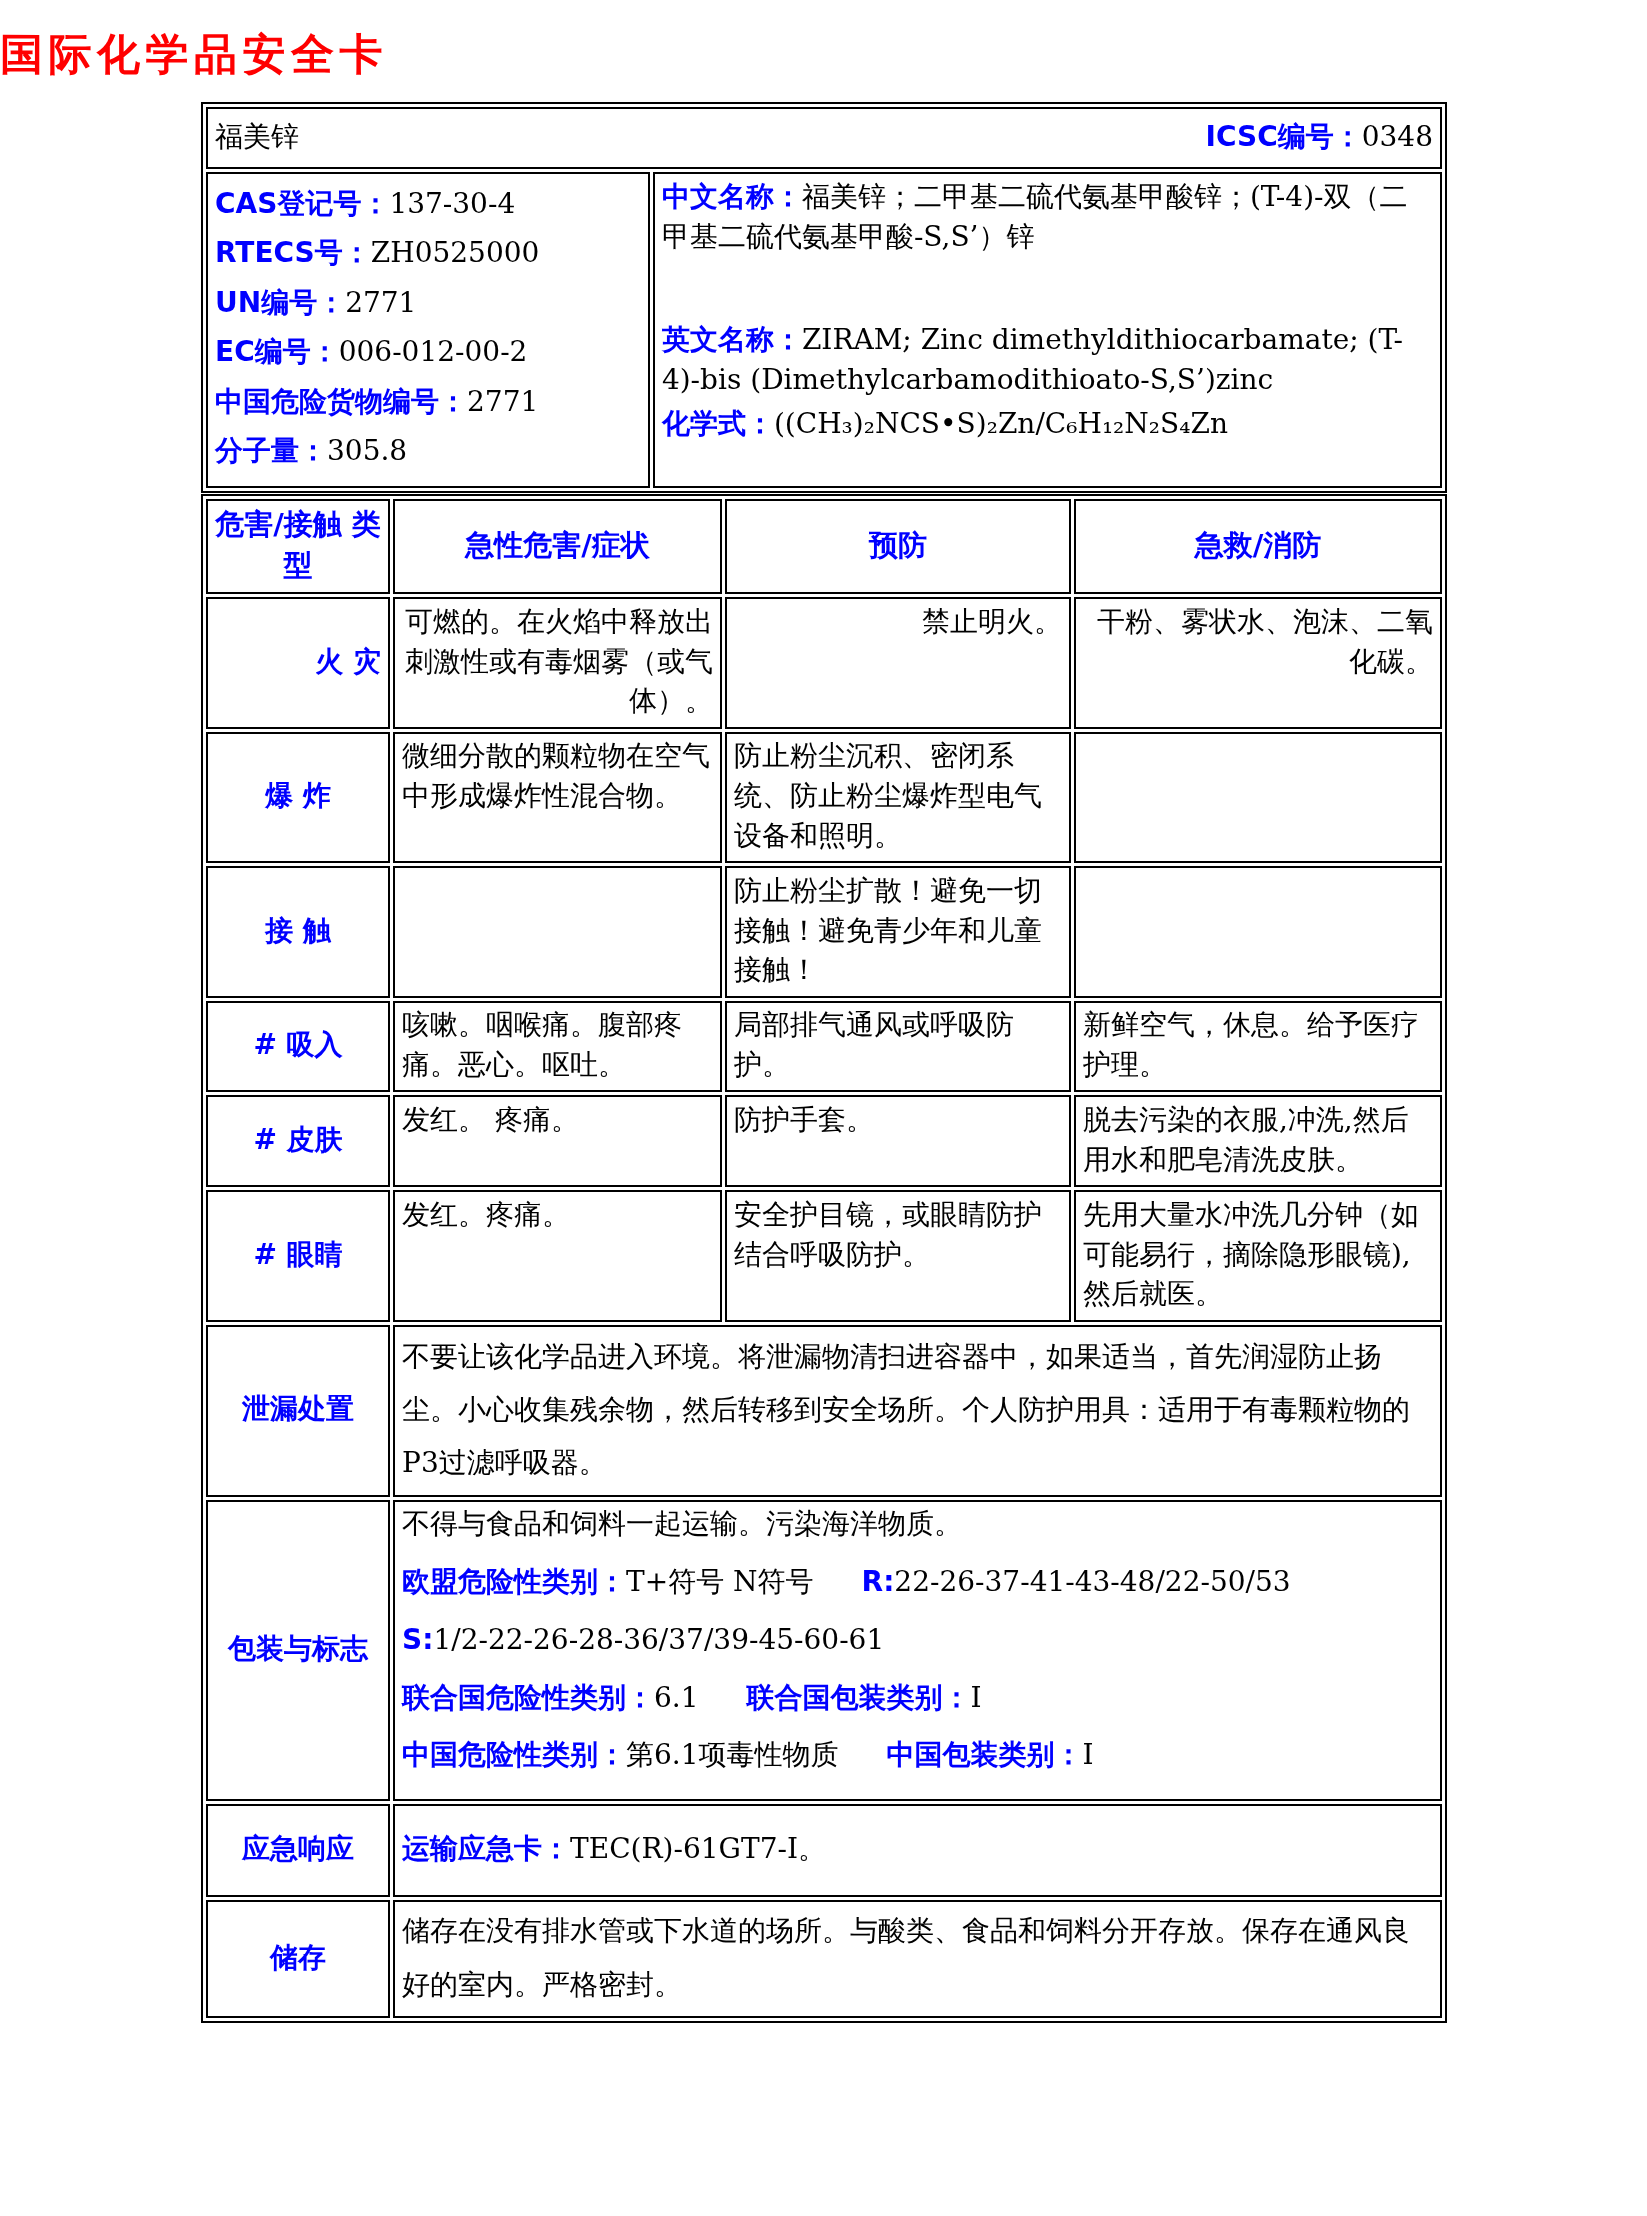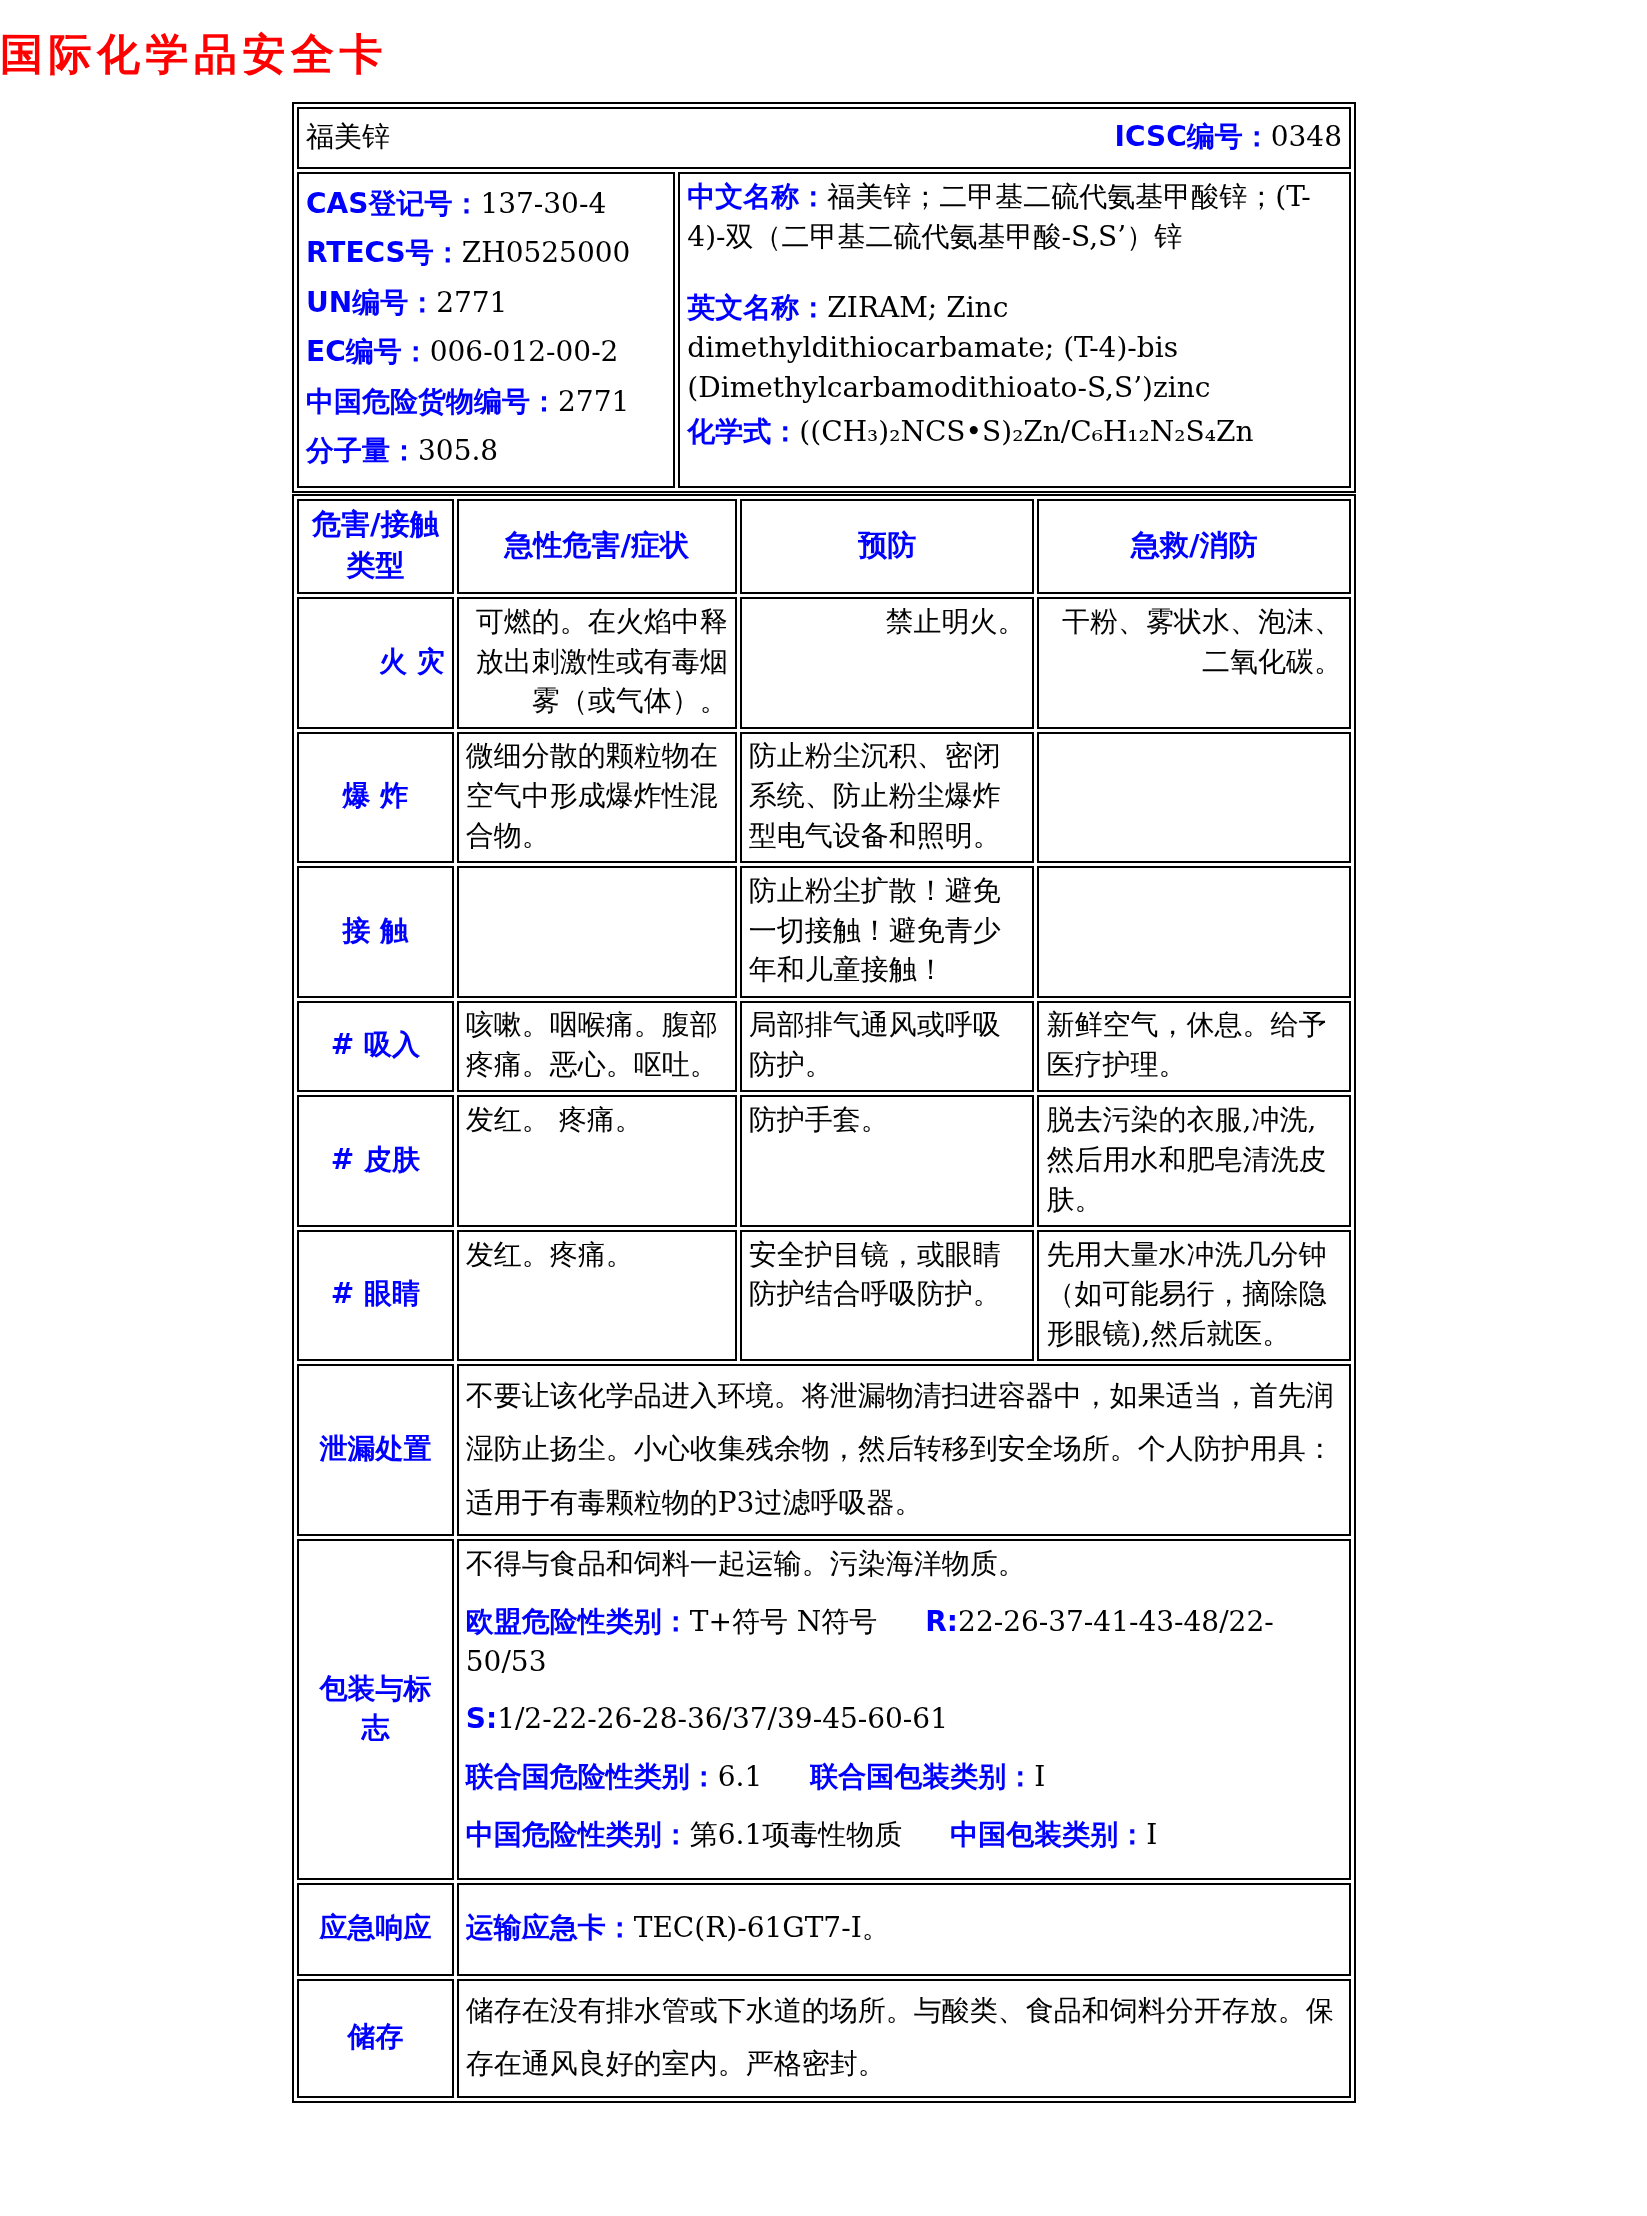--- a/index.html
+++ b/index.html
@@ -11,21 +11,21 @@
   }
   .doc-title {
     margin-top:26px;
     text-align:left;
     color:#ff0000;
     font-family:"DejaVu Sans", sans-serif;
     font-weight:bold;
     font-size:43px;
     letter-spacing:5.5px;
   }
-  .sheet { width:1064px; margin:18px auto 0; }
+  .sheet { width:1246px; margin:18px auto 0; }
   table {
     width:100%;
     border:2.1px solid #000;
     border-collapse:separate;
     border-spacing:3.5px;
     table-layout:fixed;
     margin-bottom:1.4px;
   }
   td {
     border:2.1px solid #000;
@@ -47,21 +47,21 @@
   }
   .head-cell {
     text-align:center;
     vertical-align:middle;
     font-size:29px;
   }
   .topbar-cell { vertical-align:middle; }
   .topbar { display:flex; justify-content:space-between; align-items:center; }
   .id-line { margin:7px 0 9.7px 0; }
   .name-block { margin-bottom:4.2px; }
-  .name-block.en { margin-top:32px; }
+  .name-block.en { margin-top:64px; }
   .pack-line { margin-bottom:18px; }
   .gap-left { margin-left:48px; }
   .loose { line-height:1.9; }
   .mid { vertical-align:middle; }
   tr.r-header td { height:87px; }
   tr.r-fire td { height:114px;text-align:right; }
   tr.r-explosion td { height:114px; }
   tr.r-contact td { height:114px; }
   tr.r-inhalation td { height:82px; }
   tr.r-skin td { height:76px; }

